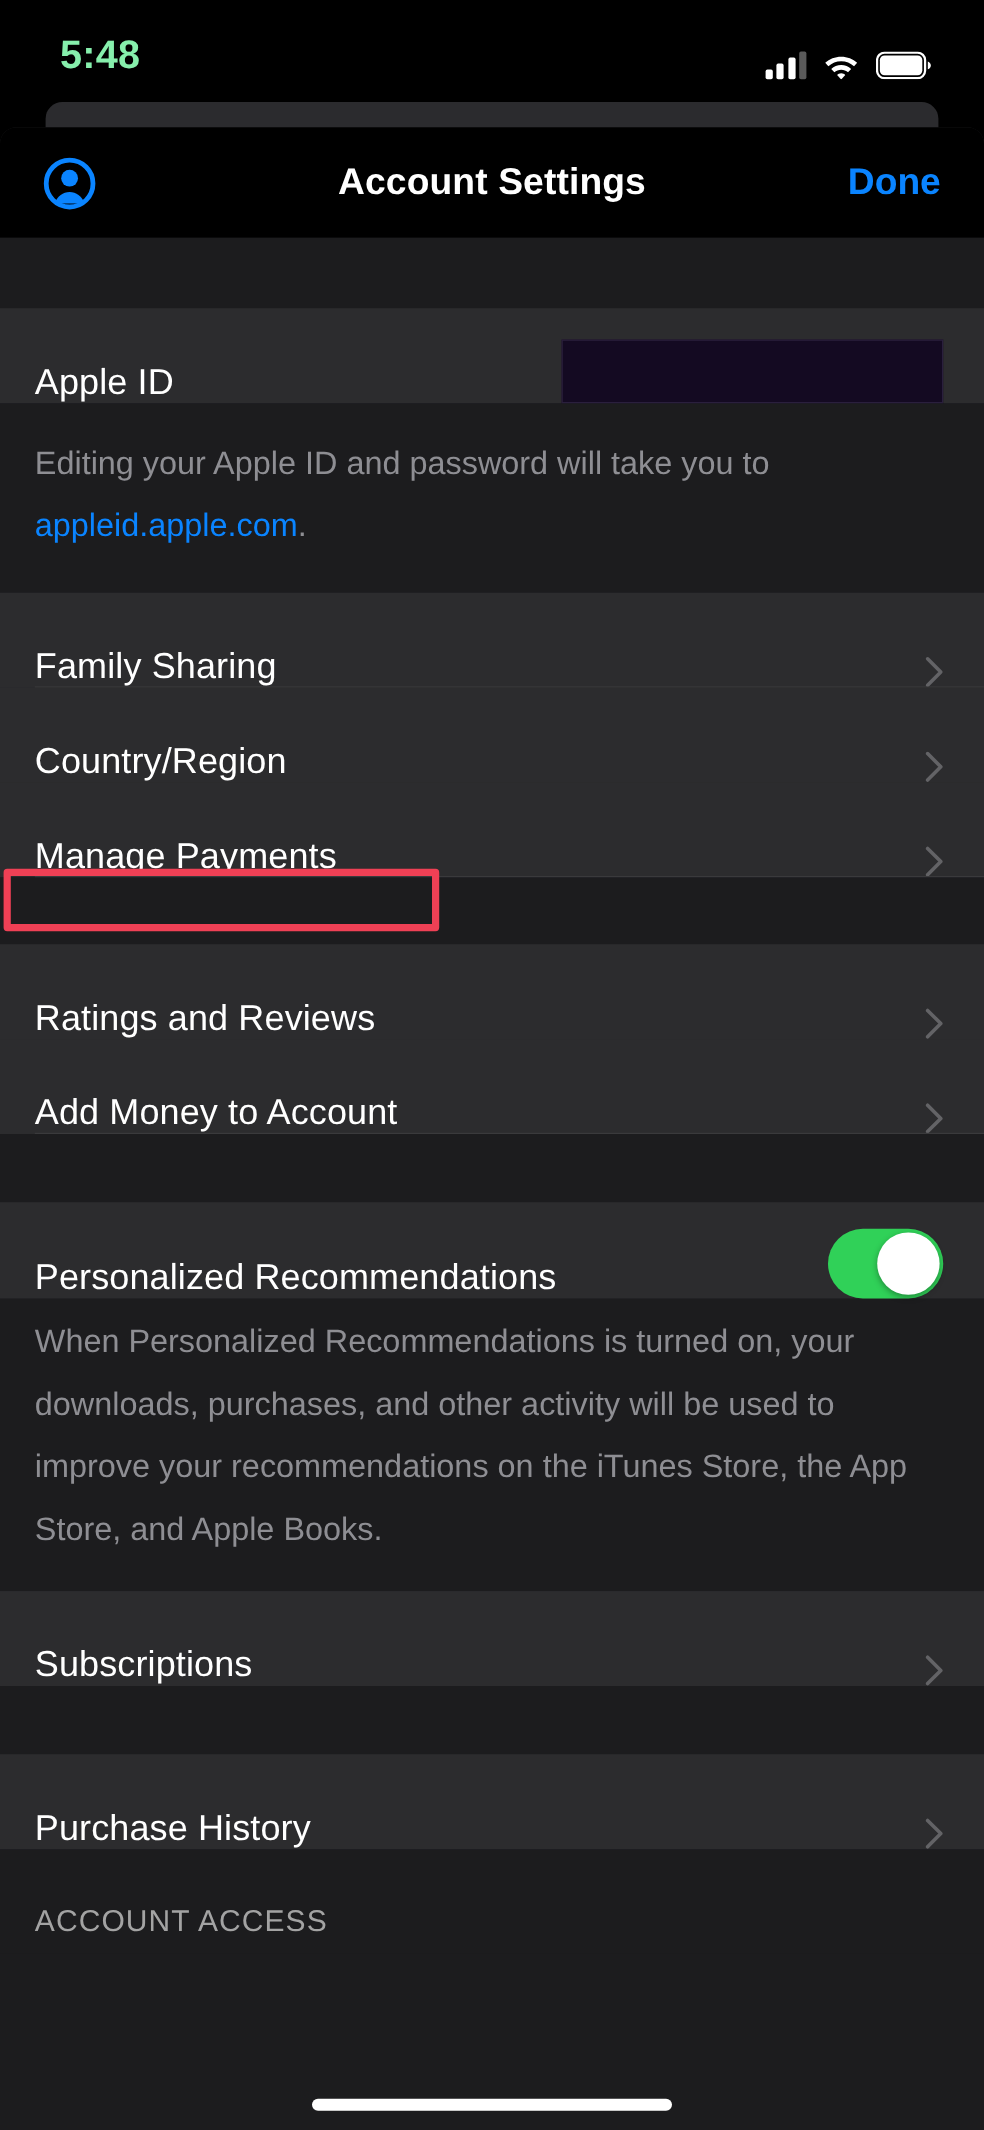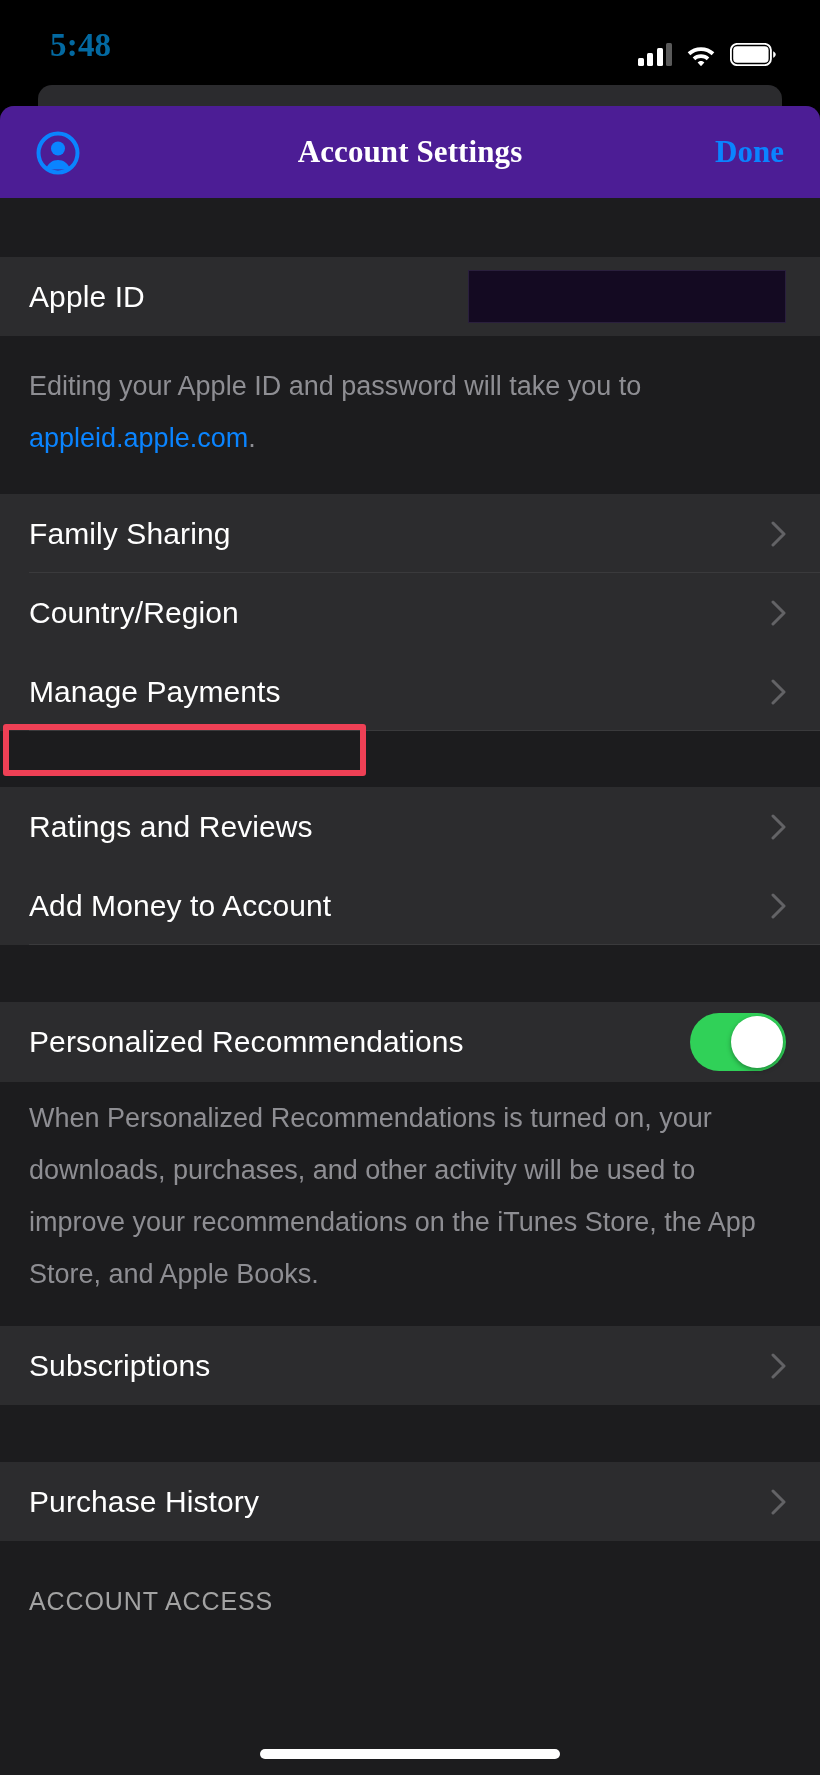--- a/index.html
+++ b/index.html
@@ -25,23 +25,22 @@
     position:absolute;
     top:0; left:0;
     width:820px; height:95px;
     background:#000;
   }
   .status-time {
     position:absolute;
     left:50px; top:27px;
     font-size:33px;
     font-weight:600;
-    color:#0369a1;
+    color:#86efac;
     letter-spacing:0.2px;
-    font-family:Liberation Serif, serif;
   }
   .status-icons {
     position:absolute;
     right:44px; top:32px;
     display:flex;
     align-items:flex-end;
     gap:14px;
     height:34px;
   }
   .cell-bars {
@@ -79,24 +78,23 @@
     height:1669px;
     background:#1c1c1e;
     border-radius:14px 14px 0 0;
     overflow:hidden;
   }
 
   
   .nav-bar {
     position:relative;
     height:92px;
-    background:#4c1d95;
+    background:#000000;
     display:flex;
     align-items:center;
-    font-family:Liberation Serif, serif;
   }
   .nav-avatar {
     position:absolute;
     left:36px; top:25px;
     width:44px; height:44px;
   }
   .nav-title {
     width:100%;
     text-align:center;
     font-size:31px;
@@ -118,21 +116,21 @@
   .gap-1 { height:59px; }
   .gap-2 { height:56px; }
   .gap-3 { height:57px; }
   .gap-4 { height:57px; }
 
   .group { background:#2c2c2e; }
 
   .row {
     position:relative;
     display:flex;
-    align-items:center;
+    align-items:flex-end;
     height:79px;
     padding:0 34px 0 29px;
     background:#2c2c2e;
   }
   .row.tall { height:80px; }
 
   .row-sep {
     position:absolute;
     left:29px; right:0; bottom:0;
     height:1px;

